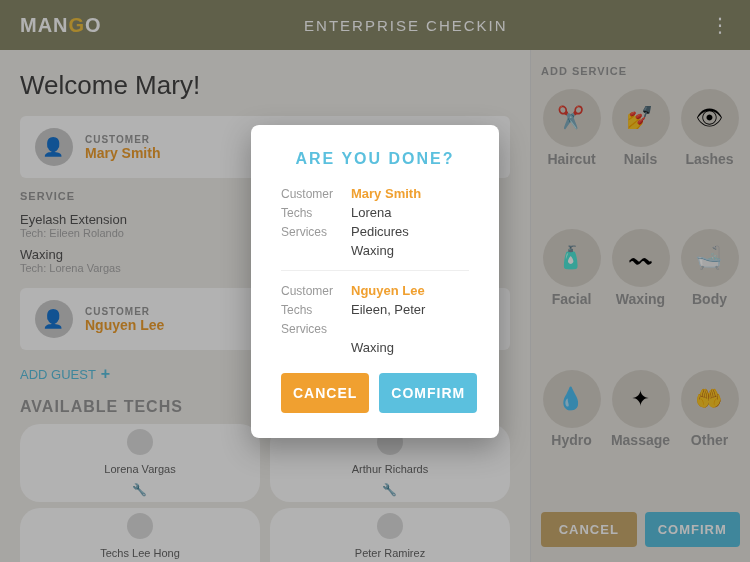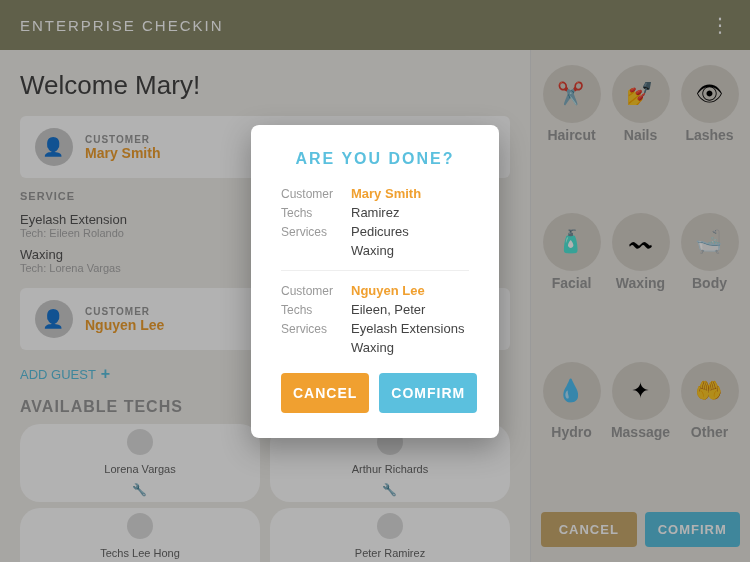--- a/index.html
+++ b/index.html
@@ -337,20 +337,21 @@
       margin-left: 70px;
       font-size: 13px;
       color: #444;
       margin-bottom: 3px;
     }
   </style>
 </head>
 <body>
 
 <div class="header">
+  <div class="header-logo">MAN<span>G</span>O</div>
   <div class="header-title">ENTERPRISE CHECKIN</div>
   <div class="header-menu">⋮</div>
 </div>
 
 <div class="main-layout">
 
   <div class="left-panel">
     <div class="welcome-text">Welcome Mary!</div>
 
     <div class="customer-card">
@@ -430,20 +431,21 @@
         <div class="tech-item">
           <div class="tech-avatar"></div>
           <span class="tech-name">Peter Ramirez</span>
           <span class="tech-wrench">🔧</span>
         </div>
       </div>
     </div>
   </div>
 
   <div class="right-panel">
+    <div class="add-service-label">ADD SERVICE</div>
     <div class="service-icons-grid">
       <div class="service-icon-item">
         <div class="service-icon-circle">✂️</div>
         <span class="service-icon-label">Haircut</span>
       </div>
       <div class="service-icon-item">
         <div class="service-icon-circle">💅</div>
         <span class="service-icon-label">Nails</span>
       </div>
       <div class="service-icon-item">
@@ -485,41 +487,40 @@
 <div class="overlay">
   <div class="modal">
     <div class="modal-title">ARE YOU DONE?</div>
 
     <div class="modal-row">
       <span class="modal-row-label">Customer</span>
       <span class="modal-row-value orange">Mary Smith</span>
     </div>
     <div class="modal-row">
       <span class="modal-row-label">Techs</span>
-      <span class="modal-row-value">Ramirez</span>
+      <span class="modal-row-value">Lorena</span>
     </div>
     <div class="modal-row">
       <span class="modal-row-label">Services</span>
       <span class="modal-row-value">Pedicures</span>
     </div>
     <div class="service-sub">Waxing</div>
 
     <hr class="modal-divider">
 
     <div class="modal-row">
       <span class="modal-row-label">Customer</span>
       <span class="modal-row-value orange">Nguyen Lee</span>
     </div>
     <div class="modal-row">
       <span class="modal-row-label">Techs</span>
       <span class="modal-row-value">Eileen, Peter</span>
     </div>
     <div class="modal-row">
       <span class="modal-row-label">Services</span>
-      <span class="modal-row-value">Eyelash Extensions</span>
     </div>
     <div class="service-sub">Waxing</div>
 
     <div class="modal-buttons">
       <button class="btn-cancel">CANCEL</button>
       <button class="btn-confirm">COMFIRM</button>
     </div>
   </div>
 </div>
 

